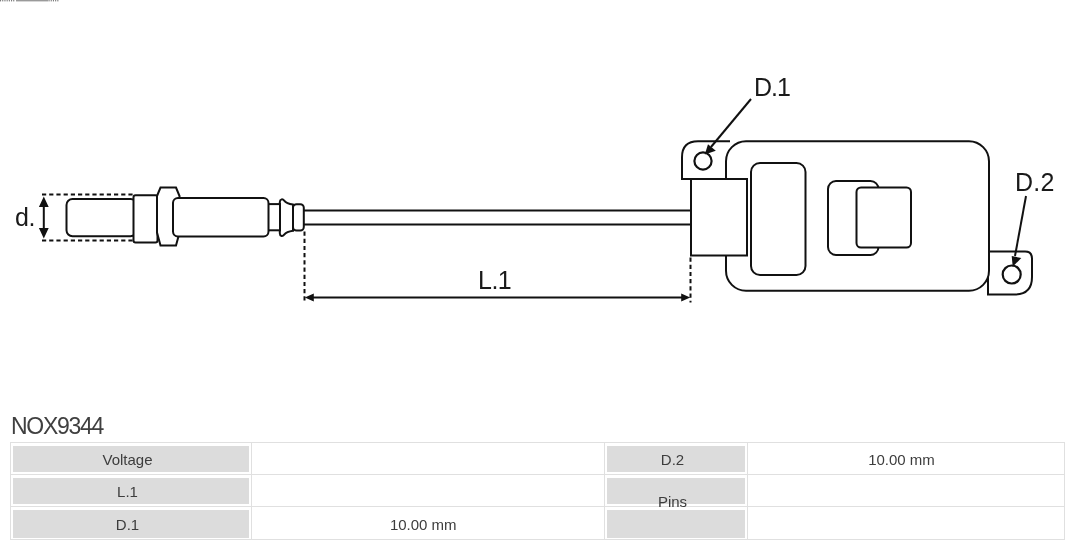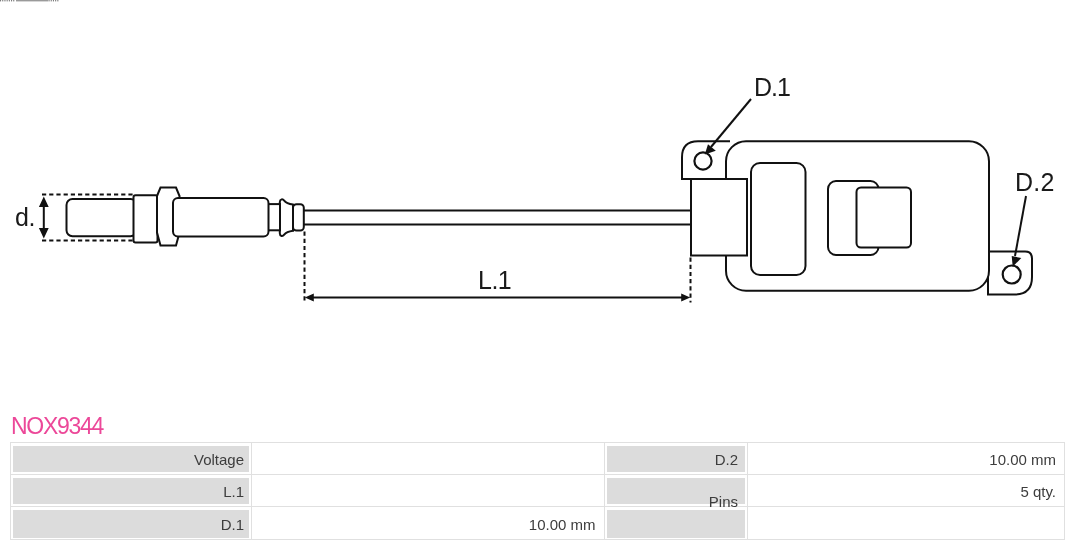--- a/index.html
+++ b/index.html
@@ -1,24 +1,24 @@
 <!DOCTYPE html>
 <html><head>
 <meta charset="utf-8">
 <style>
   html,body{margin:0;padding:0;background:#ffffff;width:1080px;height:549px;overflow:hidden;}
   body{font-family:"Liberation Sans", sans-serif;position:relative;}
   #diagram{position:absolute;left:0;top:0;}
   .lbl{fill:#1a1a1a;stroke:none;font-family:"Liberation Sans", sans-serif;font-size:25px;letter-spacing:-0.5px;}
-  #code{position:absolute;left:11px;top:413px;color:#ec4899;font-size:23px;letter-spacing:-1.3px;}
+  #code{position:absolute;left:11px;top:413px;color:#404040;font-size:23px;letter-spacing:-1.3px;}
   #tbl{position:absolute;left:10px;top:442px;width:1053px;height:96px;border:1px solid #e0e0e0;background:#fff;}
   .vline{position:absolute;top:0;bottom:0;width:1px;background:#e0e0e0;}
   .hline{position:absolute;left:0;right:0;height:1px;background:#e0e0e0;}
   .gcell{position:absolute;background:#dcdcdc;}
-  .txt{position:absolute;color:#3d3d3d;font-size:15px;text-align:right;}
+  .txt{position:absolute;color:#3d3d3d;font-size:15px;text-align:center;}
 </style>
 </head>
 <body>
 <svg id="diagram" width="1080" height="549" viewBox="0 0 1080 549">
   <g fill="none" stroke="#111111" stroke-width="2">
 
     <g stroke="none">
       <rect x="16" y="0" width="32" height="1.4" fill="#9a9a9a"></rect>
       <g fill="#7a7a7a">
         <rect x="0" y="0" width="1.1" height="1.4"></rect>
@@ -106,14 +106,13 @@
   <div class="gcell" style="left:595.5px;top:34.5px;width:138px;height:26px"></div>
   <div class="gcell" style="left:595.5px;top:66.5px;width:138px;height:28px"></div>
 
   <div class="txt" style="left:0px;top:8px;width:233px">Voltage</div>
   <div class="txt" style="left:0px;top:40px;width:233px">L.1</div>
   <div class="txt" style="left:0px;top:73px;width:233px">D.1</div>
   <div class="txt" style="left:240px;top:73px;width:344.5px">10.00 mm</div>
   <div class="txt" style="left:596px;top:8px;width:131px">D.2</div>
   <div class="txt" style="left:596px;top:50px;width:131px">Pins</div>
   <div class="txt" style="left:736px;top:8px;width:309px">10.00 mm</div>
-  <div class="txt" style="left:736px;top:40px;width:309px">5 qty.</div>
 </div>
 
 </body></html>

